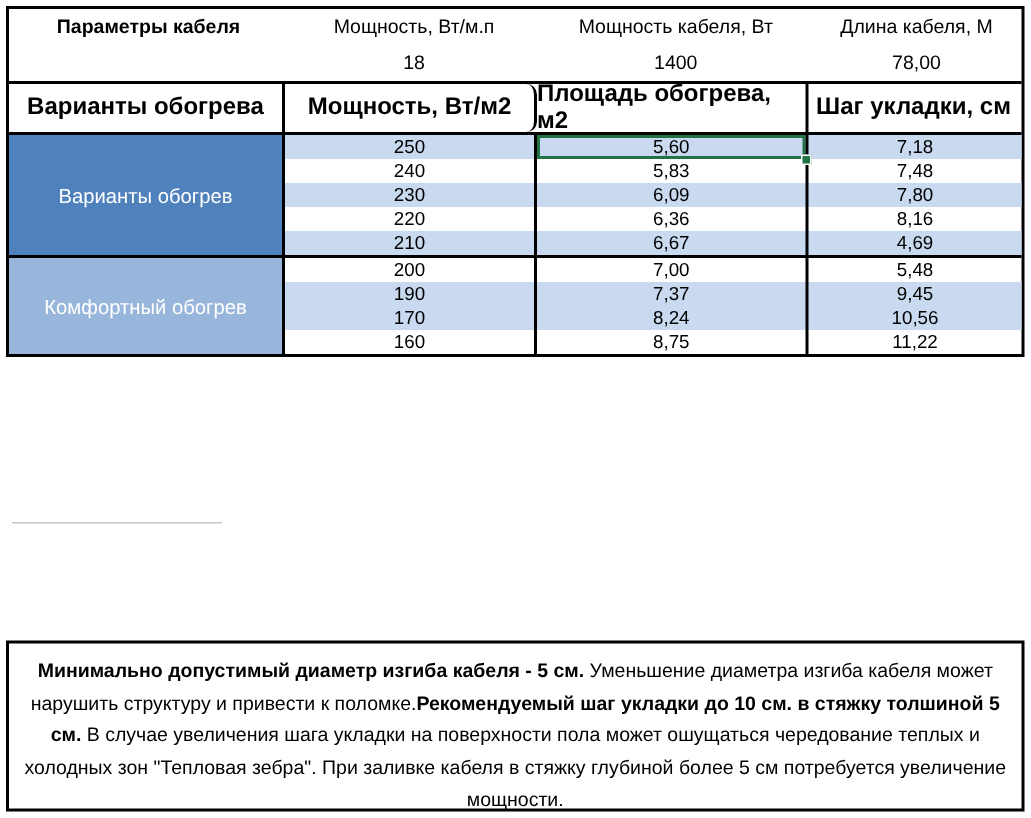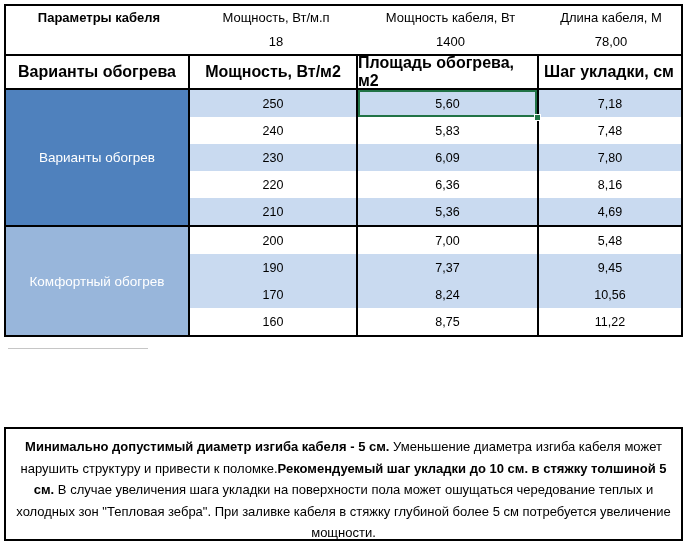--- a/index.html
+++ b/index.html
@@ -28,36 +28,36 @@
   
   .vhead {
     display:flex; height:36px;
     border-top:2px solid #000; border-bottom:2px solid #000;
   }
   .vhead .hcell {
     display:flex; align-items:center; justify-content:center;
     font-weight:bold; font-size:16px;
   }
   .h1 { width:184px; border-right:2px solid #000; }
-  .h2 { width:168px; border-right:2px solid #000; }
+  .h2 { width:168px; border-right:2px solid #000;border-radius:7px; }
   .h3 { width:181px; border-right:2px solid #000; }
   .h4 { width:140px; }
 
   
   .section { display:flex; }
   .section + .section { border-top:2px solid #000; }
   .seclabel {
     width:184px; border-right:2px solid #000;
     display:flex; align-items:center; justify-content:center;
     color:#fff; font-size:13.5px;
   }
   .sec-main  .seclabel { background:#4f81bd; }
   .sec-comf  .seclabel { background:#98b6db; }
   .rows { flex:1; display:flex; flex-direction:column; }
-  .drow { display:flex; height:27px; }
+  .drow { display:flex; height:16px; }
   .drow.stripe { background:#c9daf0; }
   .dcell {
     display:flex; align-items:center; justify-content:center;
     font-size:12.5px; position:relative;
   }
   .c2 { width:168px; border-right:2px solid #000; }
   .c3 { width:181px; border-right:2px solid #000; }
   .c4 { flex:1;text-align:center; }
 
   
@@ -131,21 +131,21 @@
         <div class="dcell c3">6,09</div>
         <div class="dcell c4">7,80</div>
       </div>
       <div class="drow">
         <div class="dcell c2">220</div>
         <div class="dcell c3">6,36</div>
         <div class="dcell c4">8,16</div>
       </div>
       <div class="drow stripe">
         <div class="dcell c2">210</div>
-        <div class="dcell c3">5,36</div>
+        <div class="dcell c3">6,67</div>
         <div class="dcell c4">4,69</div>
       </div>
     </div>
   </div>
 
   <div class="section sec-comf">
     <div class="seclabel">Комфортный обогрев</div>
     <div class="rows">
       <div class="drow">
         <div class="dcell c2">200</div>

